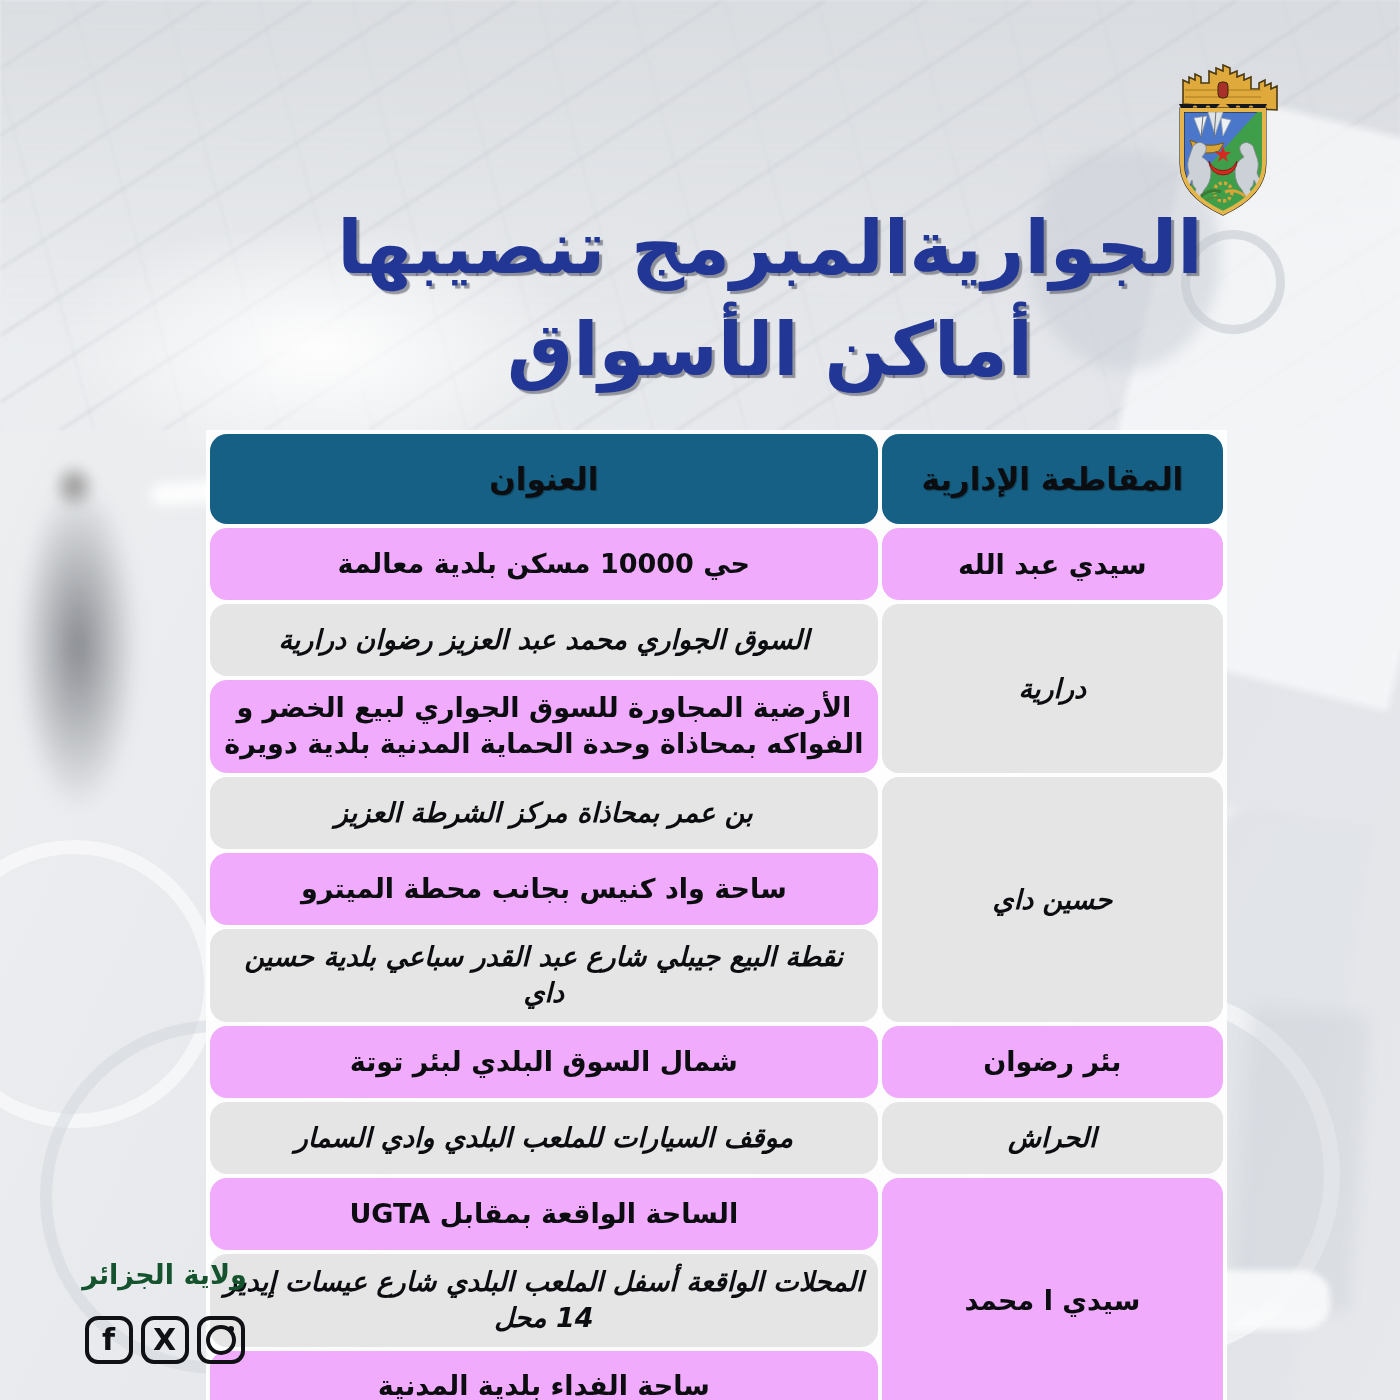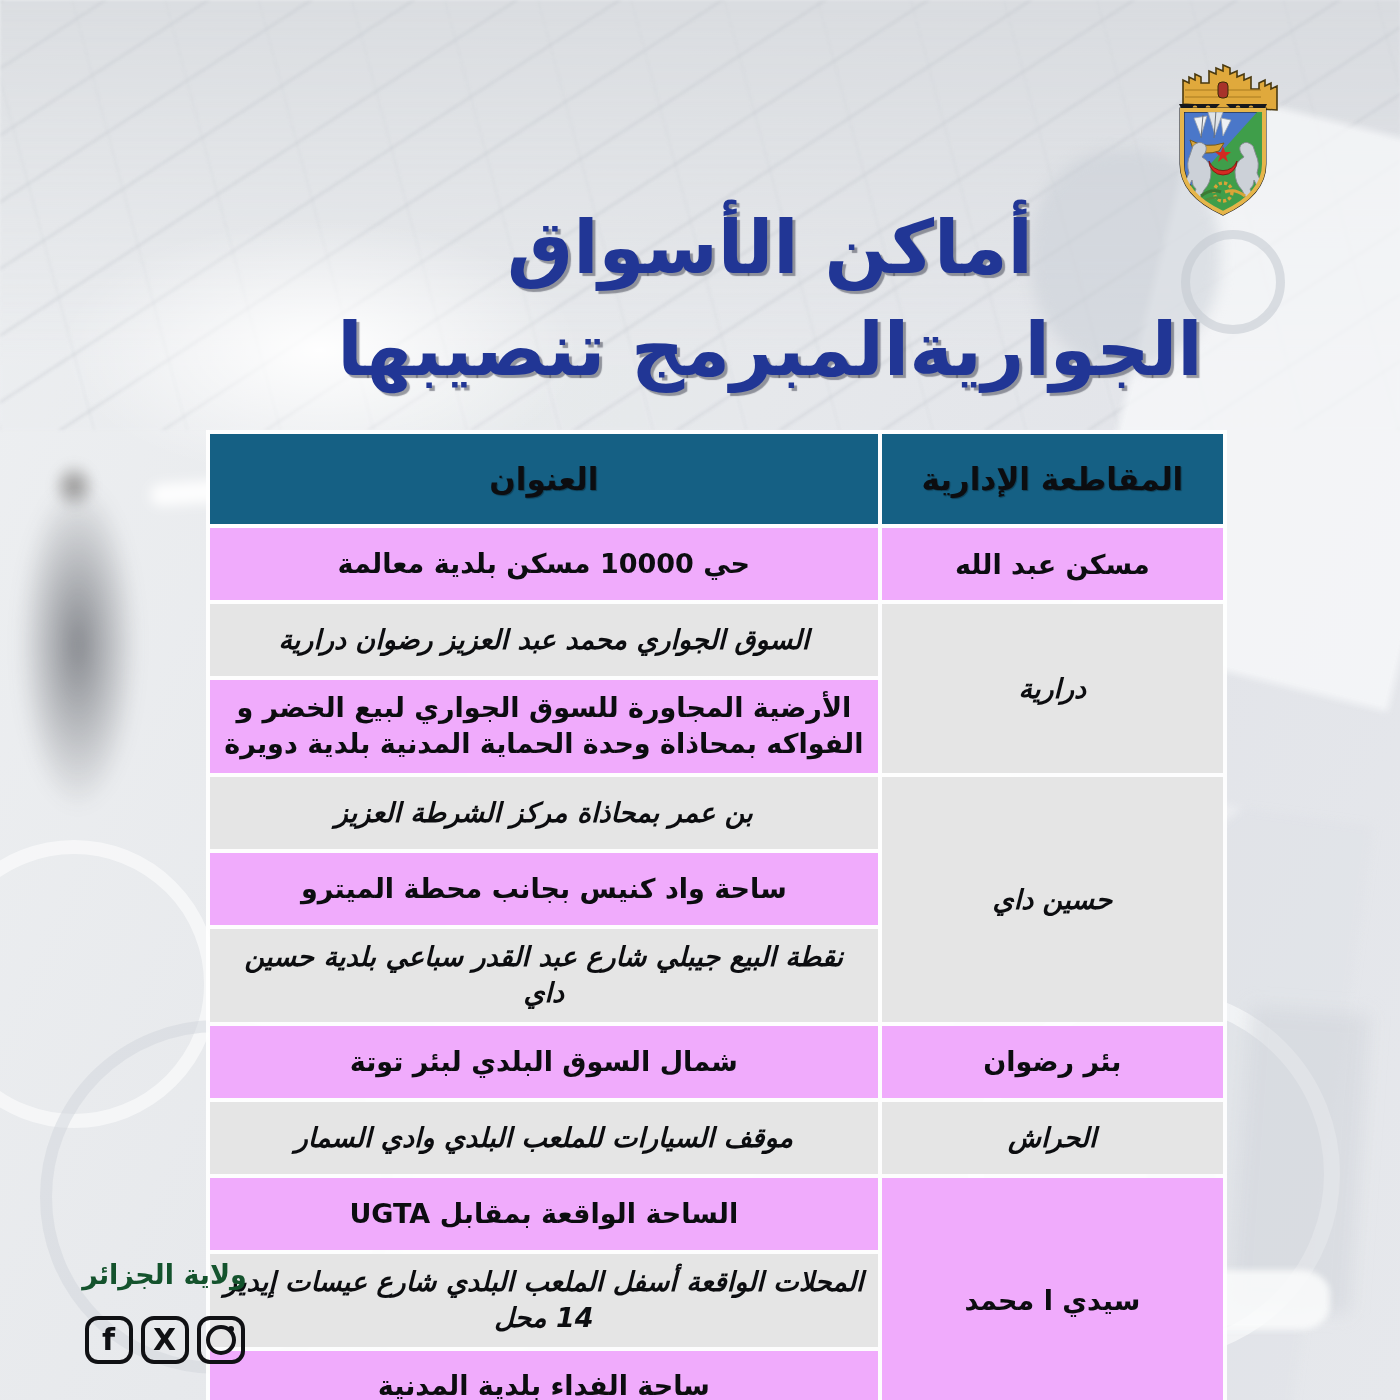--- a/index.html
+++ b/index.html
@@ -61,21 +61,21 @@
   .emblem{position:absolute;left:1163px;top:58px;width:120px;height:172px;}
 
   
   .table-wrap{position:absolute;left:206px;top:430px;width:1021px;}
   table.markets{
     width:100%;border-collapse:separate;border-spacing:4px;direction:rtl;
     background:rgba(255,255,255,.92);
   }
   table.markets th,table.markets td{
     text-align:center;vertical-align:middle;color:#0c0d10;
-    font-weight:bold;padding:10px 14px;
+    font-weight:bold;padding:10px 14px;border-radius:17px;
   }
   th.hdr{background:#156084;color:#f4f8fa;font-size:31px;height:70px;
     text-shadow:1px 1px 1px rgba(0,0,0,.35);}
   td.addr{font-size:27px;line-height:1.35;height:52px;}
   td.dist{font-size:27px;}
   .row-med{background:#f0abfc;}
   .row-light{background:#e5e5e5;font-style:italic;}
   col.c-district{width:340px;}
   col.c-address{width:665px;}
 
@@ -166,38 +166,38 @@
         <path d="M82,138 q-10,-8 -20,-4" fill="none" stroke="#d8a437" stroke-width="3"></path>
         <path d="M42,142 q9,-4 16,-2" fill="none" stroke="#4f8f3e" stroke-width="2.4"></path>
       </g>
     </g>
 
     <path d="M19,52 h82 v54 q0,30 -41,49 q-41,-19 -41,-49 z" fill="none" stroke="#e6b54a" stroke-width="4"></path>
   </svg>
 </div>
 
 <div class="title-wrap">
+  <div class="title-line">الجواريةالمبرمج تنصيبها</div>
   <div class="title-line">أماكن الأسواق</div>
-  <div class="title-line">الجواريةالمبرمج تنصيبها</div>
 </div>
 
 <div class="table-wrap">
   <table class="markets">
     <colgroup>
       <col class="c-district">
       <col class="c-address">
     </colgroup>
     <tbody>
         <tr>
       <th class="hdr">المقاطعة الإدارية</th>
       <th class="hdr">العنوان</th>
     </tr>
 
     <tr>
-      <td class="dist row-med">مسكن عبد الله</td>
+      <td class="dist row-med">سيدي عبد الله</td>
       <td class="addr row-med">حي 10000 مسكن بلدية معالمة</td>
     </tr>
 
     <tr>
       <td class="dist row-light" rowspan="2">درارية</td>
       <td class="addr row-light">السوق الجواري محمد عبد العزيز رضوان درارية</td>
     </tr>
     <tr>
       <td class="addr row-med">الأرضية المجاورة للسوق الجواري لبيع الخضر و الفواكه بمحاذاة وحدة الحماية المدنية بلدية دويرة</td>
     </tr>

